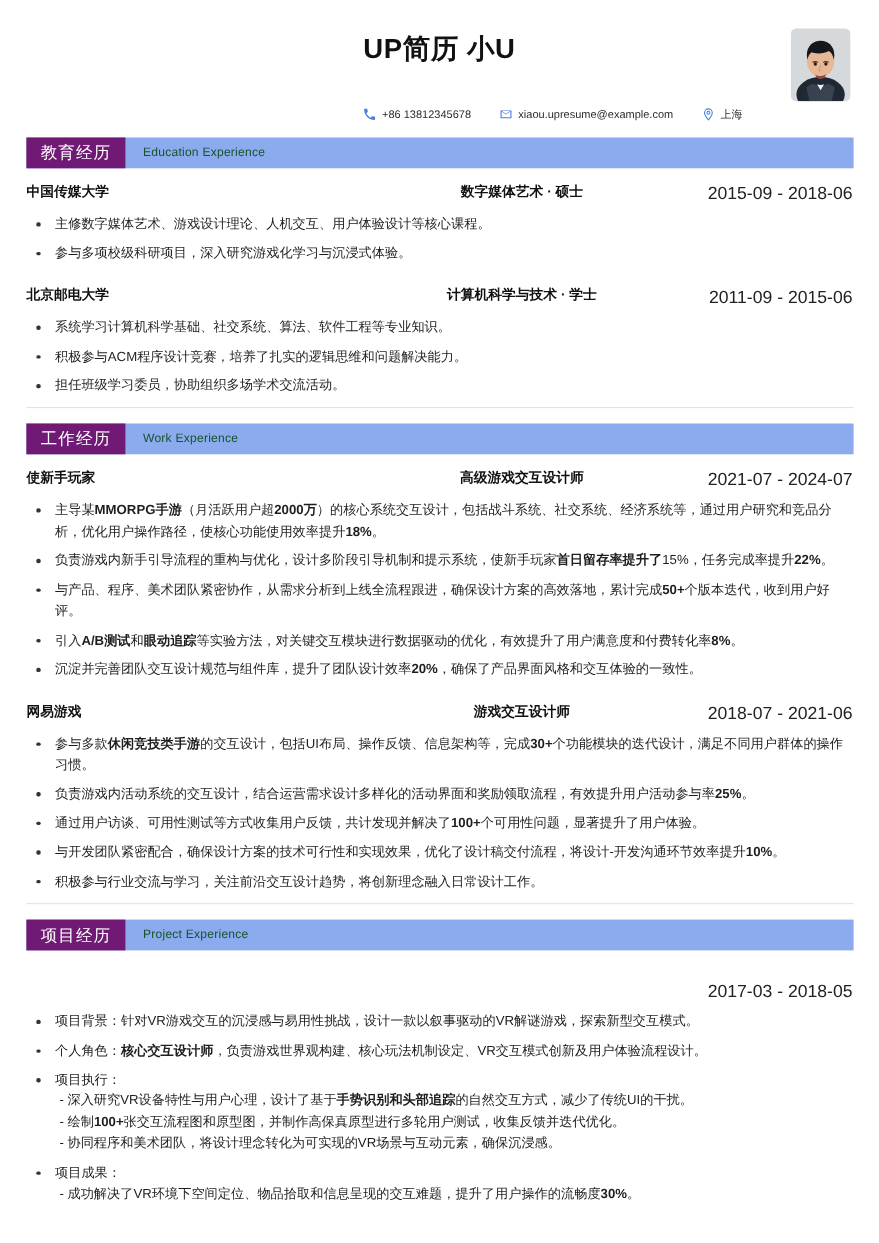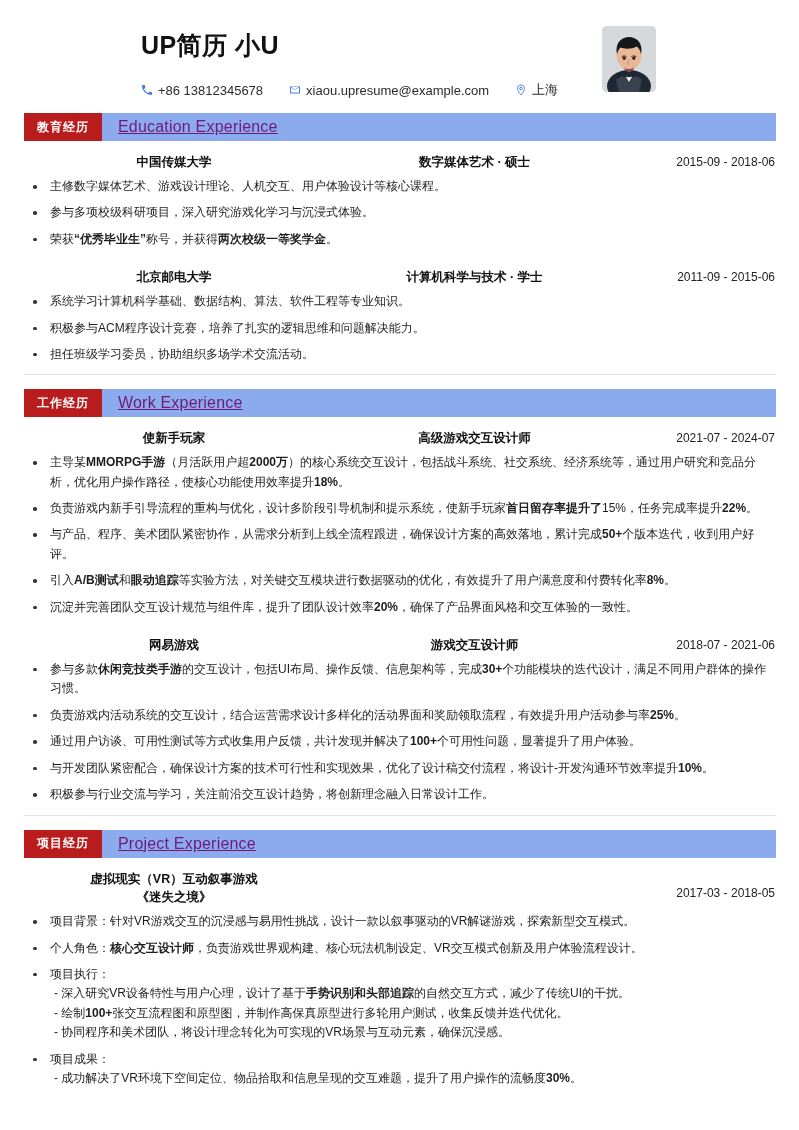--- a/index.html
+++ b/index.html
@@ -11,39 +11,39 @@
     font-family: "Liberation Sans", "DejaVu Sans", sans-serif;
     color: #1a1a1a;
     overflow: hidden;
   }
   .page { width: 799px; padding: 0 24px; position: relative; }
 
   
   .header {
     display: flex;
     align-items: flex-start;
-    justify-content: center;
+    justify-content: flex-end;
     padding-top: 26px;
     gap: 44px;
   }
   .header-left { padding-top: 4px; }
   .name {
     font-size: 25px;
     font-weight: bold;
     letter-spacing: 0.5px;
     color: #111111;
     line-height: 1.25;
     margin: 0;
   }
   .contact-row {
     display: flex;
     align-items: center;
-    margin-top: 20px;
+    margin-top: 36px;
     gap: 26px;
-    font-size: 13px;
+    font-size: 10px;
     color: #2b2b2b;
   }
   .contact-item { display: flex; align-items: center; gap: 5px; white-space: nowrap; }
   .contact-item .ico { display: inline-flex; color: #4a7fe0; }
   .contact-item .ico svg { display: block; }
 
   .avatar {
     width: 54px; height: 66px;
     border-radius: 5px;
     overflow: hidden;
@@ -56,52 +56,51 @@
   
   .section { margin-top: 14px; }
   .sec-bar {
     display: flex;
     align-items: stretch;
     height: 28px;
     background: #8cabee;
     width: 752px;
   }
   .sec-bar .cn {
-    background: #b91c1c;
+    background: #701a75;
     color: #ffffff;
-    font-size: 12px;
-    font-weight: bold;
+    font-size: 15px;
+    font-weight: normal;
     display: flex;
     align-items: center;
     padding: 0 13px;
     letter-spacing: 1px;
   }
   .sec-bar .en {
-    color: #701a75;
-    font-size: 16px;
+    color: #14532d;
+    font-size: 11px;
     display: flex;
     align-items: center;
     padding-left: 16px;
     letter-spacing: 0.2px;
-    text-decoration: underline;
   }
 
   
   .entry { padding-top: 12px; }
   .entry-head {
     display: flex;
     align-items: flex-start;
     font-size: 12.5px;
     font-weight: bold;
     color: #111111;
     line-height: 1.5;
   }
-  .eh-org   { width: 300px; flex: 0 0 300px; text-align: center; }
+  .eh-org   { width: 300px; flex: 0 0 300px; }
   .eh-role  { flex: 1 1 auto; text-align: center; }
-  .eh-date  { width: 150px; flex: 0 0 150px; text-align: right; font-weight: normal; font-size: 12px; color: #222; }
+  .eh-date  { width: 150px; flex: 0 0 150px; text-align: right; font-weight: normal; font-size: 16px; color: #222; }
   .eh-date.pad { padding-top: 14px; }
   .eh-org .sub { display: block; font-weight: bold; }
 
   ul.bullets { list-style: none; margin: 5px 0 0 0; padding: 0; }
   ul.bullets > li {
     position: relative;
     padding-left: 26px;
     margin-bottom: 7px;
     font-size: 12px;
     line-height: 1.62;
@@ -188,31 +187,30 @@
         </div>
         <div class="entry">
           <div class="entry-head">
             <div class="eh-org"><span>中国传媒大学</span></div>
             <div class="eh-role">数字媒体艺术 · 硕士</div>
             <div class="eh-date">2015-09 - 2018-06</div>
           </div>
           <ul class="bullets">
             <li><span>主修数字媒体艺术、游戏设计理论、人机交互、用户体验设计等核心课程。</span></li>
             <li><span>参与多项校级科研项目，深入研究游戏化学习与沉浸式体验。</span></li>
-            <li><span>荣获</span><b>“优秀毕业生”</b><span>称号，并获得</span><b>两次校级一等奖学金</b><span>。</span></li>
           </ul>
         </div>
         <div class="entry">
           <div class="entry-head">
             <div class="eh-org"><span>北京邮电大学</span></div>
             <div class="eh-role">计算机科学与技术 · 学士</div>
             <div class="eh-date">2011-09 - 2015-06</div>
           </div>
           <ul class="bullets">
-            <li><span>系统学习计算机科学基础、数据结构、算法、软件工程等专业知识。</span></li>
+            <li><span>系统学习计算机科学基础、社交系统、算法、软件工程等专业知识。</span></li>
             <li><span>积极参与ACM程序设计竞赛，培养了扎实的逻辑思维和问题解决能力。</span></li>
             <li><span>担任班级学习委员，协助组织多场学术交流活动。</span></li>
           </ul>
         </div>
         <div class="divider"></div>
       </div>
       <div class="section">
         <div class="sec-bar">
           <div class="cn">工作经历</div>
           <div class="en">Work Experience</div>
@@ -247,21 +245,20 @@
         </div>
         <div class="divider"></div>
       </div>
       <div class="section">
         <div class="sec-bar">
           <div class="cn">项目经历</div>
           <div class="en">Project Experience</div>
         </div>
         <div class="entry">
           <div class="entry-head">
-            <div class="eh-org"><span>虚拟现实（VR）互动叙事游戏</span><span class="sub">《迷失之境》</span></div>
             <div class="eh-role"></div>
             <div class="eh-date pad">2017-03 - 2018-05</div>
           </div>
           <ul class="bullets">
             <li><span>项目背景：针对VR游戏交互的沉浸感与易用性挑战，设计一款以叙事驱动的VR解谜游戏，探索新型交互模式。</span></li>
             <li><span>个人角色：</span><b>核心交互设计师</b><span>，负责游戏世界观构建、核心玩法机制设定、VR交互模式创新及用户体验流程设计。</span></li>
             <li><span>项目执行：</span><span class="subline"><span>- 深入研究VR设备特性与用户心理，设计了基于</span><b>手势识别和头部追踪</b><span>的自然交互方式，减少了传统UI的干扰。</span></span><span class="subline"><span>- 绘制</span><b>100+</b><span>张交互流程图和原型图，并制作高保真原型进行多轮用户测试，收集反馈并迭代优化。</span></span><span class="subline"><span>- 协同程序和美术团队，将设计理念转化为可实现的VR场景与互动元素，确保沉浸感。</span></span></li>
             <li><span>项目成果：</span><span class="subline"><span>- 成功解决了VR环境下空间定位、物品拾取和信息呈现的交互难题，提升了用户操作的流畅度</span><b>30%</b><span>。</span></span></li>
           </ul>
         </div>

